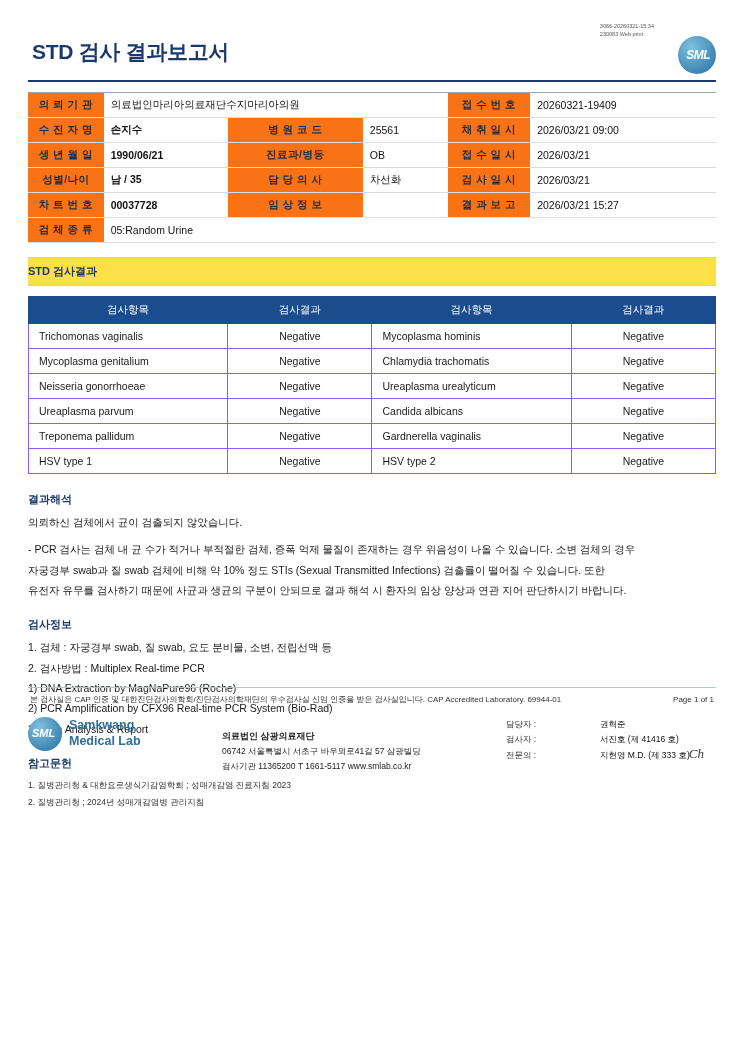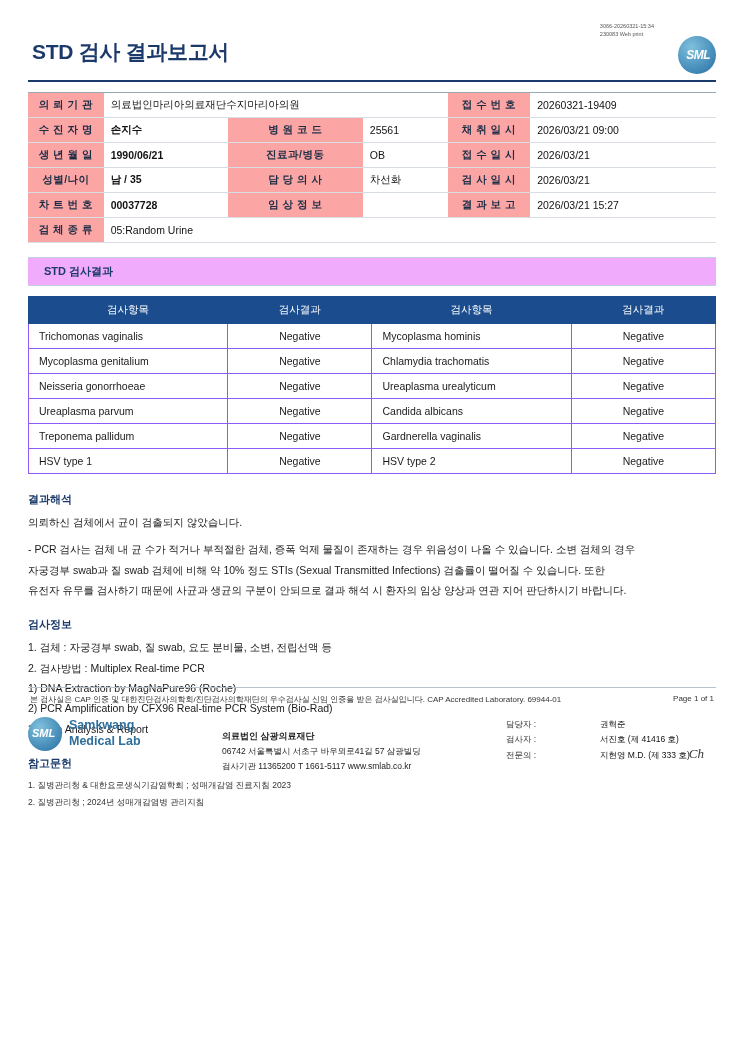--- a/index.html
+++ b/index.html
@@ -75,37 +75,37 @@
     font-size: 10.5px;
   }
   table.info td {
     border-bottom: 1px solid #d8dde3;
     padding: 5px 7px;
     height: 24px;
     vertical-align: middle;
   }
   table.info tr:first-child td { border-top: 1px solid #9aa7b4; }
   td.lbl {
-    background: #fca5a5;
+    background: #f97316;
     color: #1c2d45;
     font-weight: bold;
     text-align: center;
     white-space: nowrap;
     letter-spacing: 0.5px;
   }
   td.val { color: #111; }
   td.val.b { font-weight: bold; }
 
   
   .sec-bar {
     margin-top: 14px;
-    background: #f0abfc;
+    background: #fde047;
     border-top: 1px solid #c3d0de;
     border-bottom: 1px solid #c3d0de;
-    padding: 6px 16px;
+    padding: 6px 0;
     font-size: 11px;
     font-weight: bold;
     color: #1b3a6b;
   }
 
   
   table.results {
     width: 100%;
     border-collapse: collapse;
     margin-top: 10px;
@@ -154,20 +154,21 @@
 
   
   .footer {
     position: absolute;
     left: 28px; right: 28px; bottom: 14px;
   }
   .footer-rule { border-top: 1px solid #b9c3ce; }
   .footer-note {
     display: flex;
     justify-content: space-between;
+    align-items: center;
     font-size: 8px;
     color: #333;
     padding: 6px 2px 8px 2px;
   }
   .footer-main {
     display: flex;
     align-items: flex-start;
     padding-top: 4px;
   }
   .f-logo {

